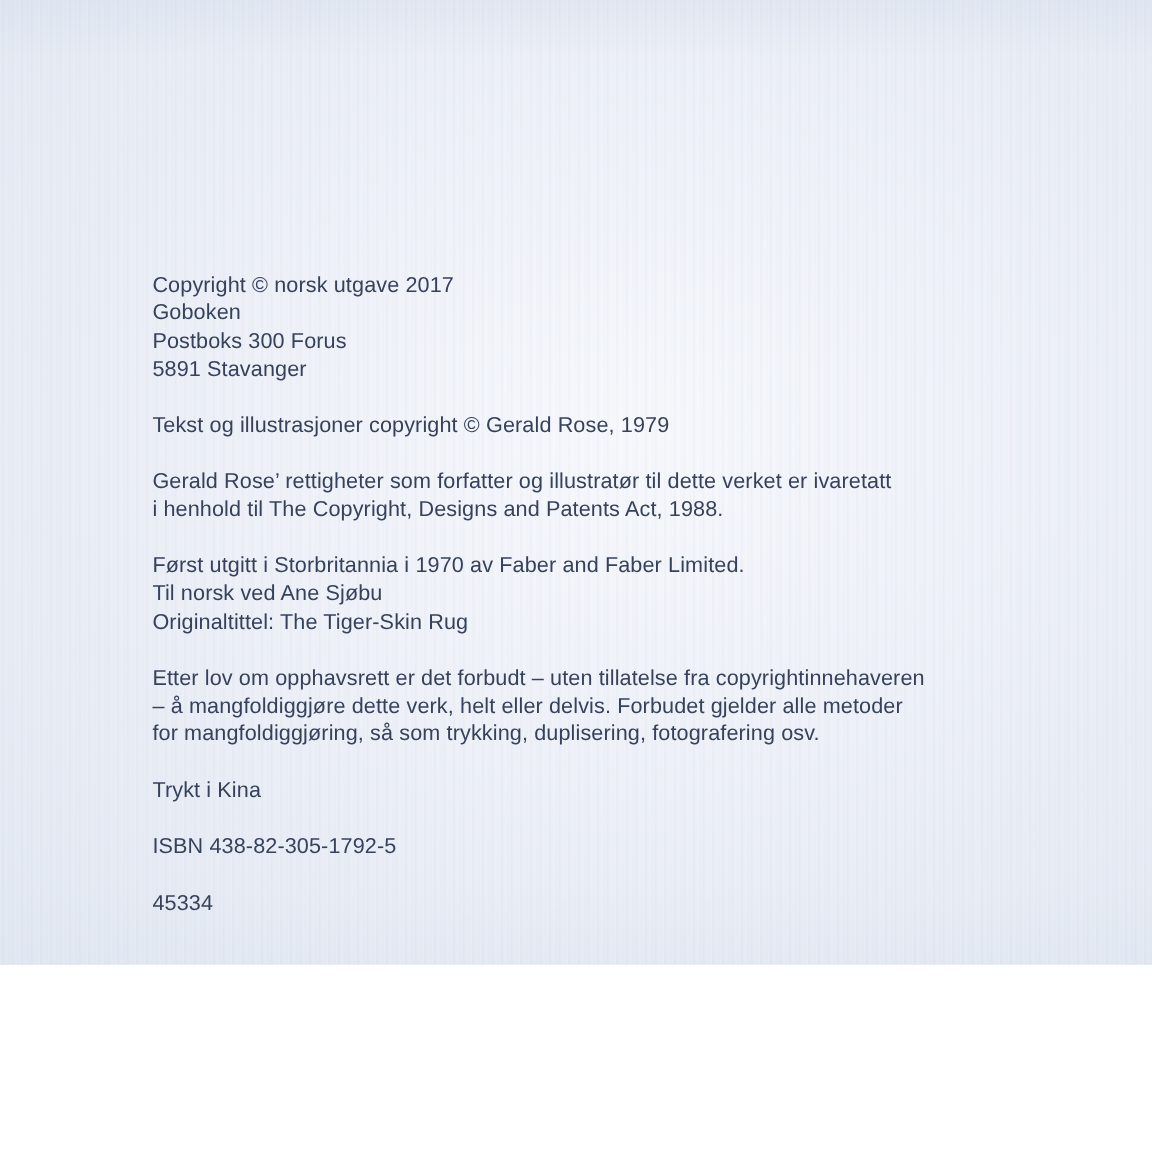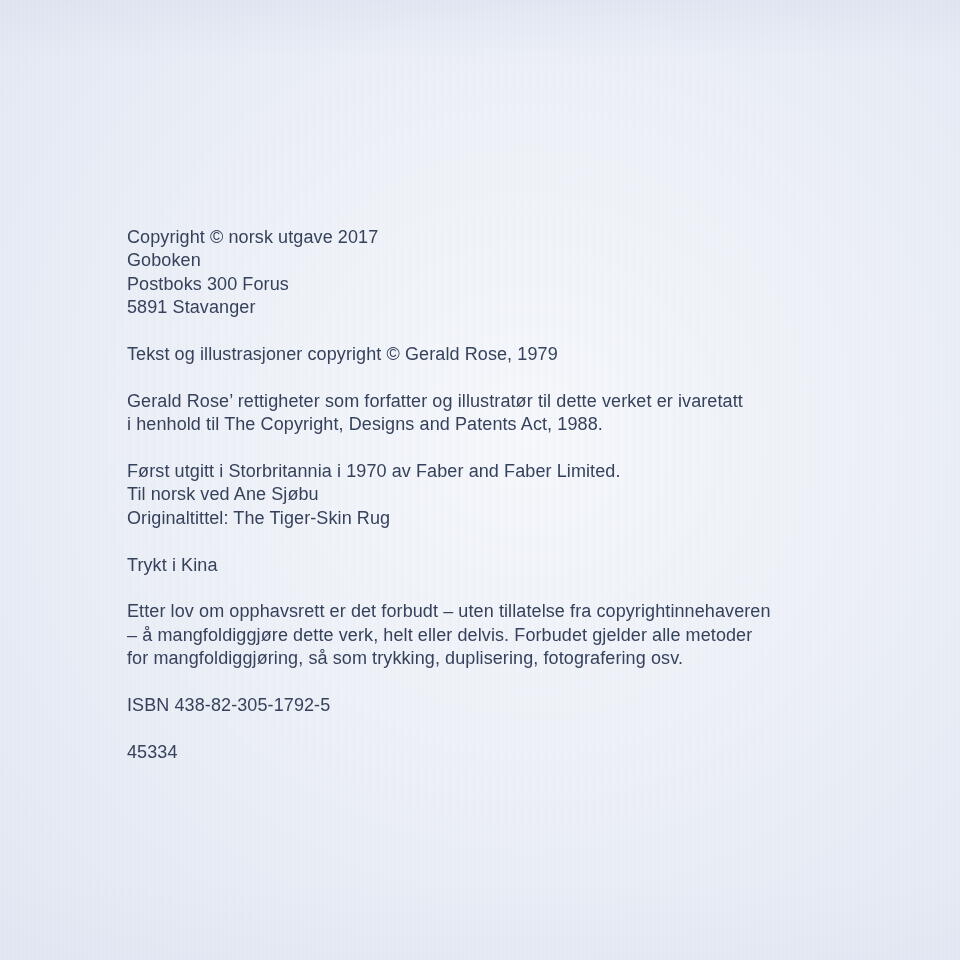--- a/index.html
+++ b/index.html
@@ -2,21 +2,21 @@
 <html><head>
 <meta charset="utf-8">
 <style>
   html, body {
     margin: 0;
     padding: 0;
   }
   .page {
     position: relative;
     width: 960px;
-    height: 960px;
+    height: 804px;
     overflow: hidden;
     background-color: #e9ecf4;
     
     background-image:
       repeating-linear-gradient(90deg,
         rgba(255,255,255,0.18) 0px,
         rgba(214,221,236,0.18) 2px,
         rgba(255,255,255,0.10) 5px,
         rgba(222,228,240,0.14) 8px),
       linear-gradient(180deg,
@@ -70,27 +70,27 @@
       <span class="line">i henhold til The Copyright, Designs and Patents Act, 1988.</span>
     </p>
 
     <p>
       <span class="line">Først utgitt i Storbritannia i 1970 av Faber and Faber Limited.</span>
       <span class="line">Til norsk ved Ane Sjøbu</span>
       <span class="line">Originaltittel: The Tiger-Skin Rug</span>
     </p>
 
     <p>
-      <span class="line">Trykt i Kina</span>
+      <span class="line">Etter lov om opphavsrett er det forbudt – uten tillatelse fra copyrightinnehaveren</span>
+      <span class="line">– å mangfoldiggjøre dette verk, helt eller delvis. Forbudet gjelder alle metoder</span>
+      <span class="line">for mangfoldiggjøring, så som trykking, duplisering, fotografering osv.</span>
     </p>
 
     <p>
-      <span class="line">Etter lov om opphavsrett er det forbudt – uten tillatelse fra copyrightinnehaveren</span>
-      <span class="line">– å mangfoldiggjøre dette verk, helt eller delvis. Forbudet gjelder alle metoder</span>
-      <span class="line">for mangfoldiggjøring, så som trykking, duplisering, fotografering osv.</span>
+      <span class="line">Trykt i Kina</span>
     </p>
 
     <p>
       <span class="line">ISBN 438-82-305-1792-5</span>
     </p>
 
     <p>
       <span class="line">45334</span>
     </p>
 

